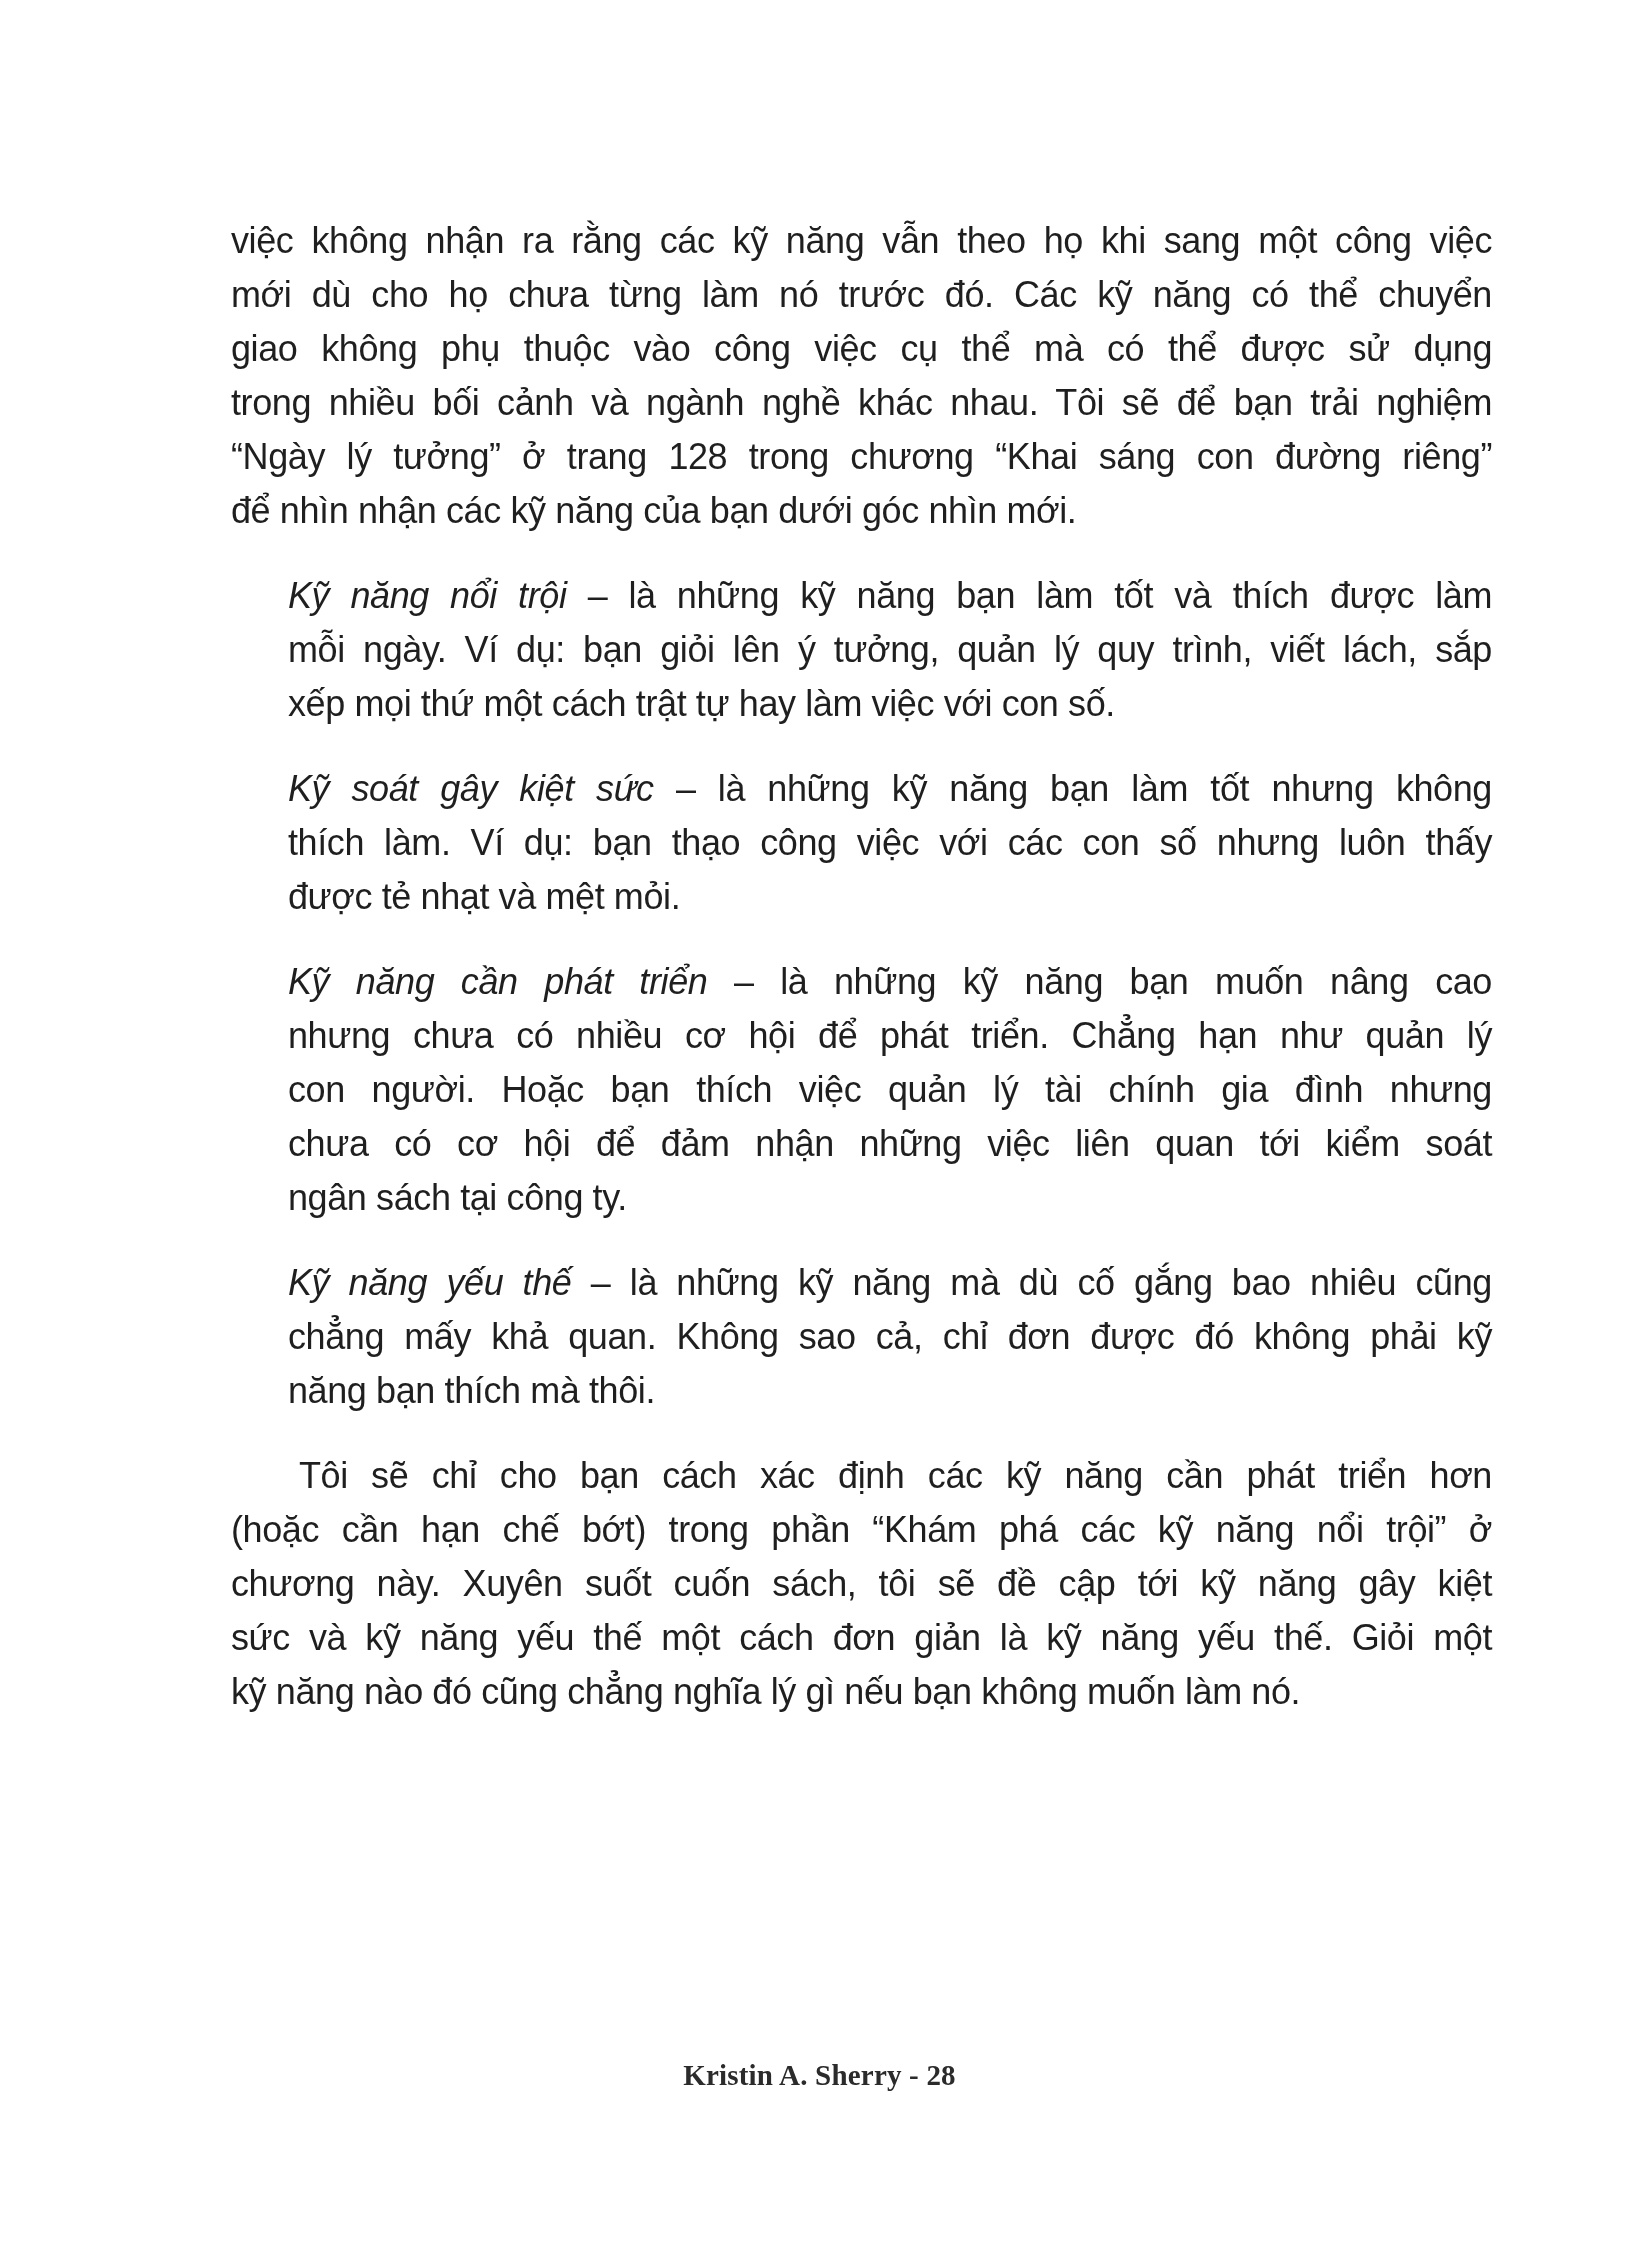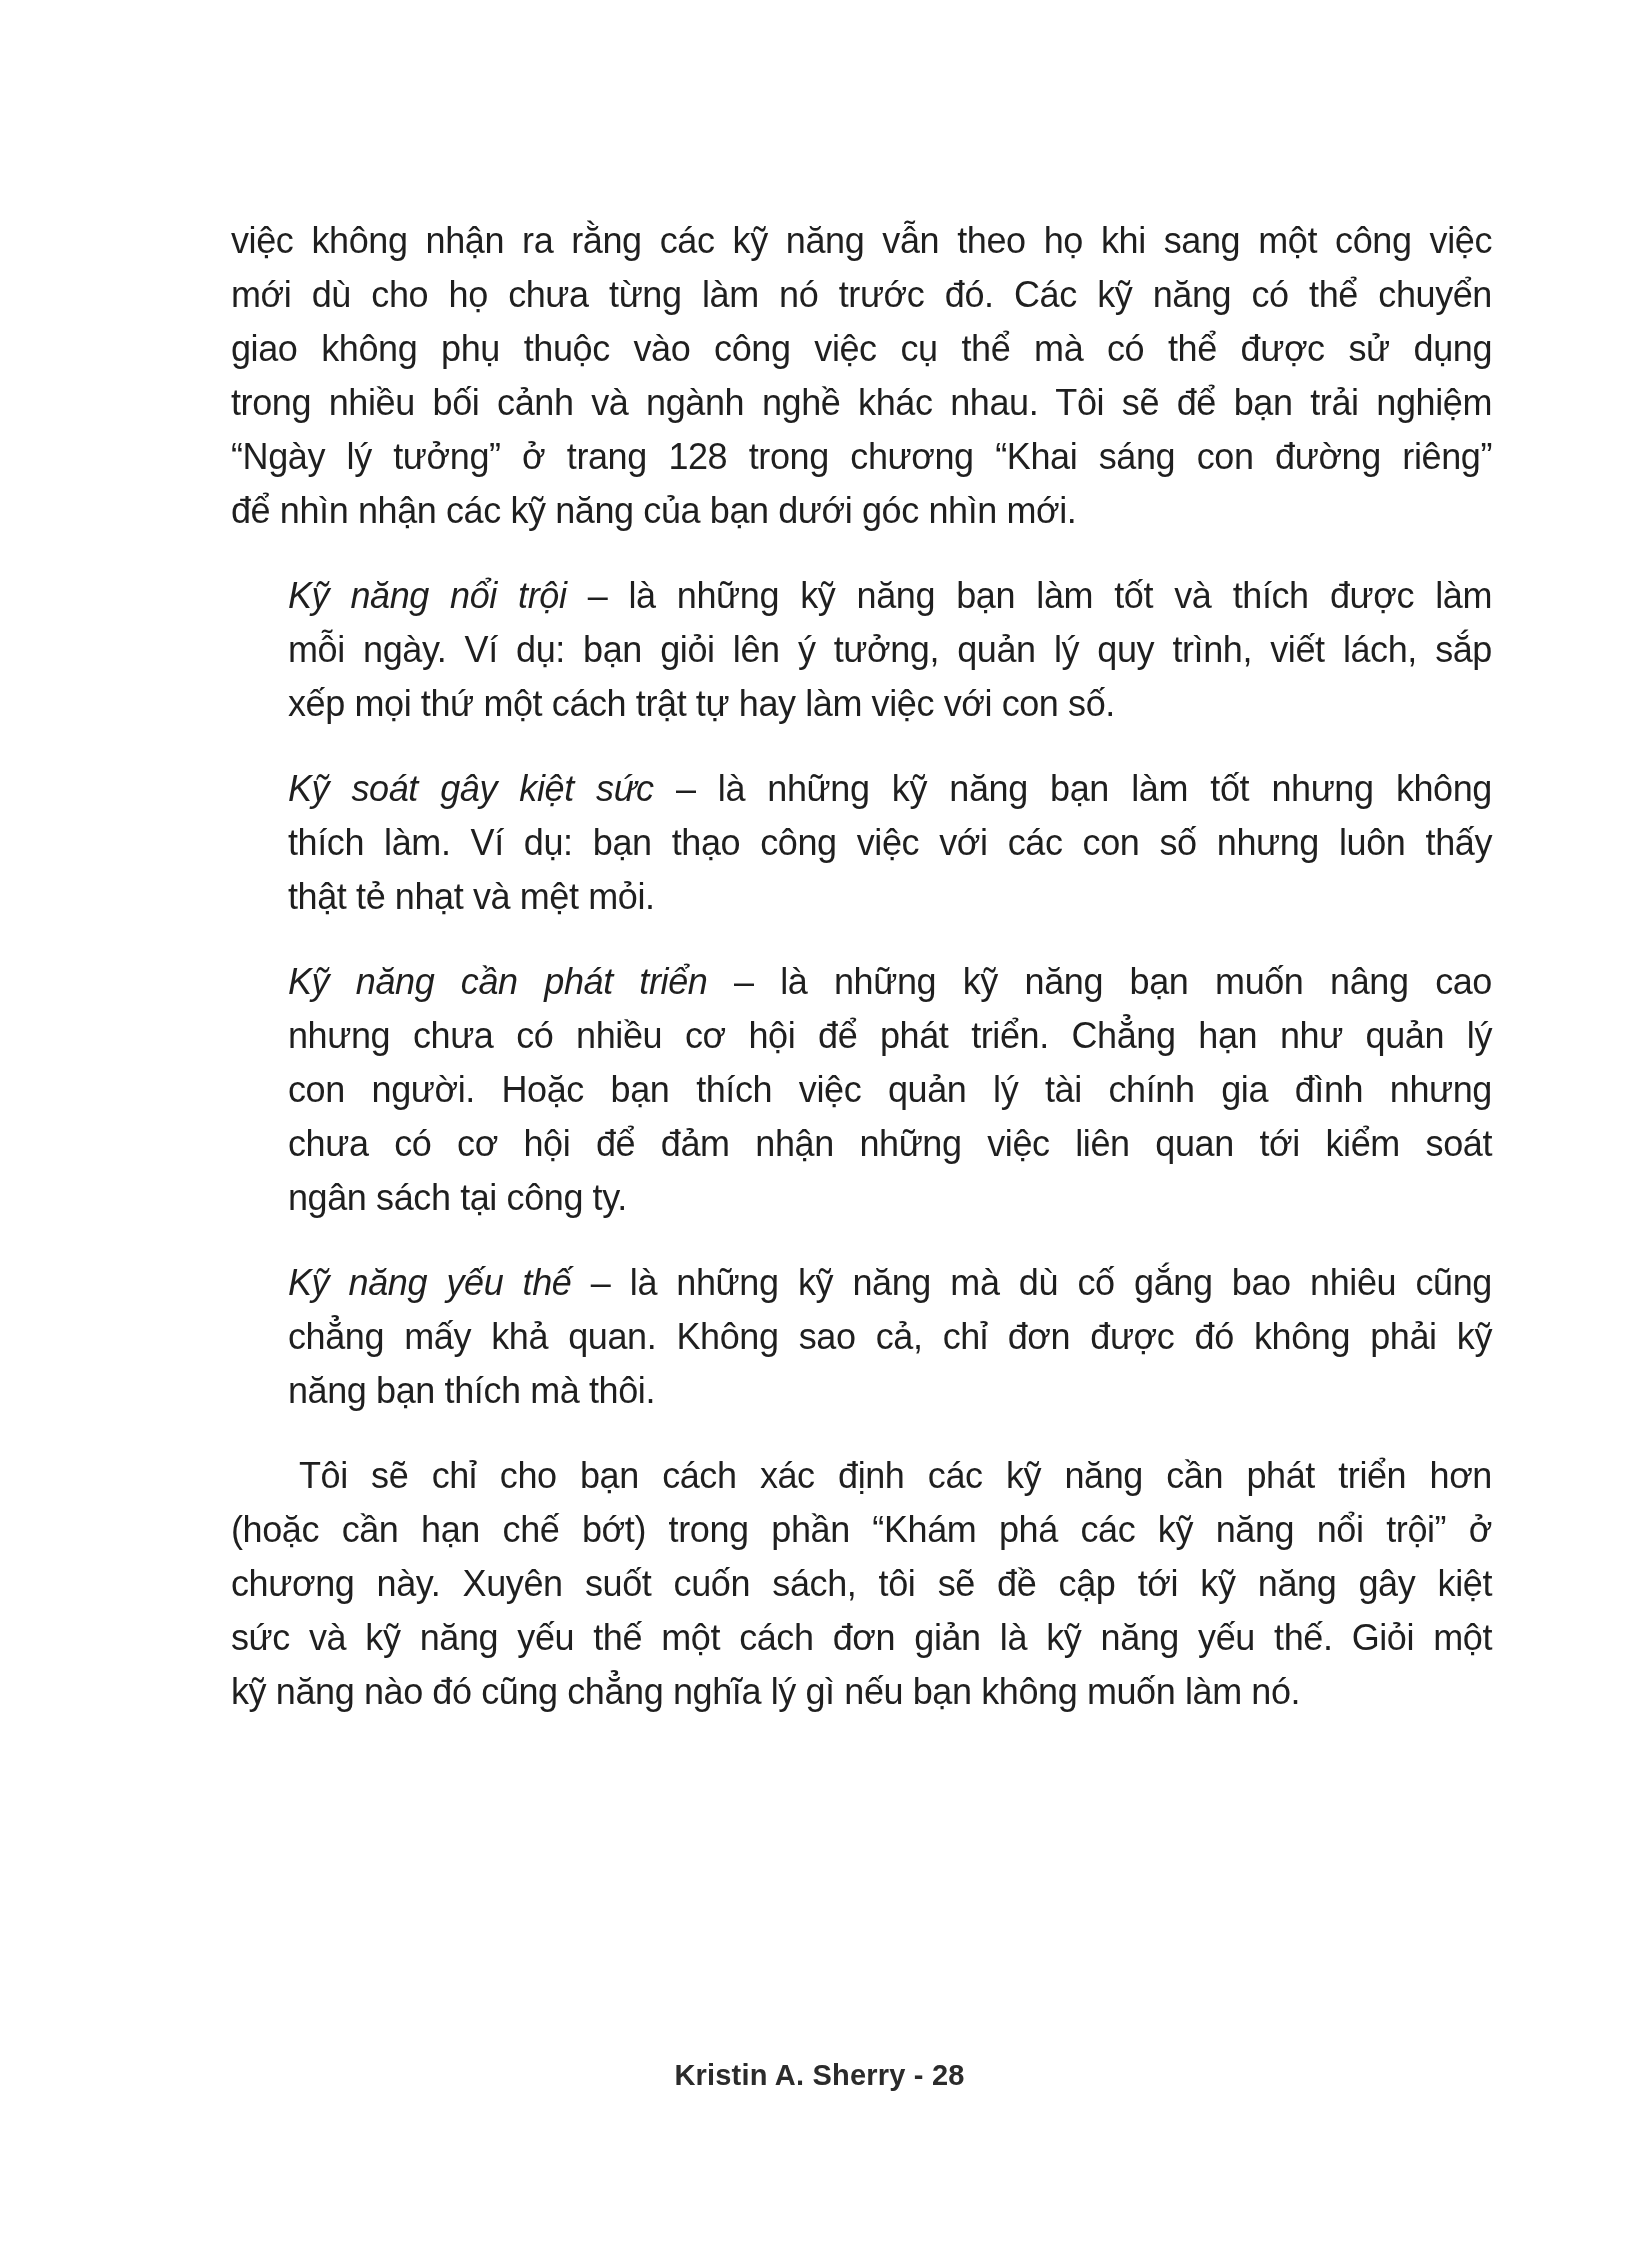--- a/index.html
+++ b/index.html
@@ -36,20 +36,21 @@
     position: absolute;
     top: 2057px;
     left: 0;
     width: 1639px;
     text-align: center;
     font-size: 29px;
     font-weight: bold;
     color: #2b2b2b;
     letter-spacing: 0.2px;
     line-height: 37px;
+    font-family: Liberation Serif, serif;
   }
 </style>
 </head>
 <body>
 
 <div class="page">
   <div class="column" id="text-column">
       <div class="para">
         <div class="line">việc không nhận ra rằng các kỹ năng vẫn theo họ khi sang một công việc</div>
         <div class="line">mới dù cho họ chưa từng làm nó trước đó. Các kỹ năng có thể chuyển</div>
@@ -59,21 +60,21 @@
         <div class="line last">để nhìn nhận các kỹ năng của bạn dưới góc nhìn mới.</div>
       </div>
       <div class="para bullet">
         <div class="line"><span class="lead">Kỹ năng nổi trội</span> – là những kỹ năng bạn làm tốt và thích được làm</div>
         <div class="line">mỗi ngày. Ví dụ: bạn giỏi lên ý tưởng, quản lý quy trình, viết lách, sắp</div>
         <div class="line last">xếp mọi thứ một cách trật tự hay làm việc với con số.</div>
       </div>
       <div class="para bullet">
         <div class="line"><span class="lead">Kỹ soát gây kiệt sức</span> – là những kỹ năng bạn làm tốt nhưng không</div>
         <div class="line">thích làm. Ví dụ: bạn thạo công việc với các con số nhưng luôn thấy</div>
-        <div class="line last">thật tẻ nhạt và mệt mỏi.</div>
+        <div class="line last">được tẻ nhạt và mệt mỏi.</div>
       </div>
       <div class="para bullet">
         <div class="line"><span class="lead">Kỹ năng cần phát triển</span> – là những kỹ năng bạn muốn nâng cao</div>
         <div class="line">nhưng chưa có nhiều cơ hội để phát triển. Chẳng hạn như quản lý</div>
         <div class="line">con người. Hoặc bạn thích việc quản lý tài chính gia đình nhưng</div>
         <div class="line">chưa có cơ hội để đảm nhận những việc liên quan tới kiểm soát</div>
         <div class="line last">ngân sách tại công ty.</div>
       </div>
       <div class="para bullet">
         <div class="line"><span class="lead">Kỹ năng yếu thế</span> – là những kỹ năng mà dù cố gắng bao nhiêu cũng</div>

